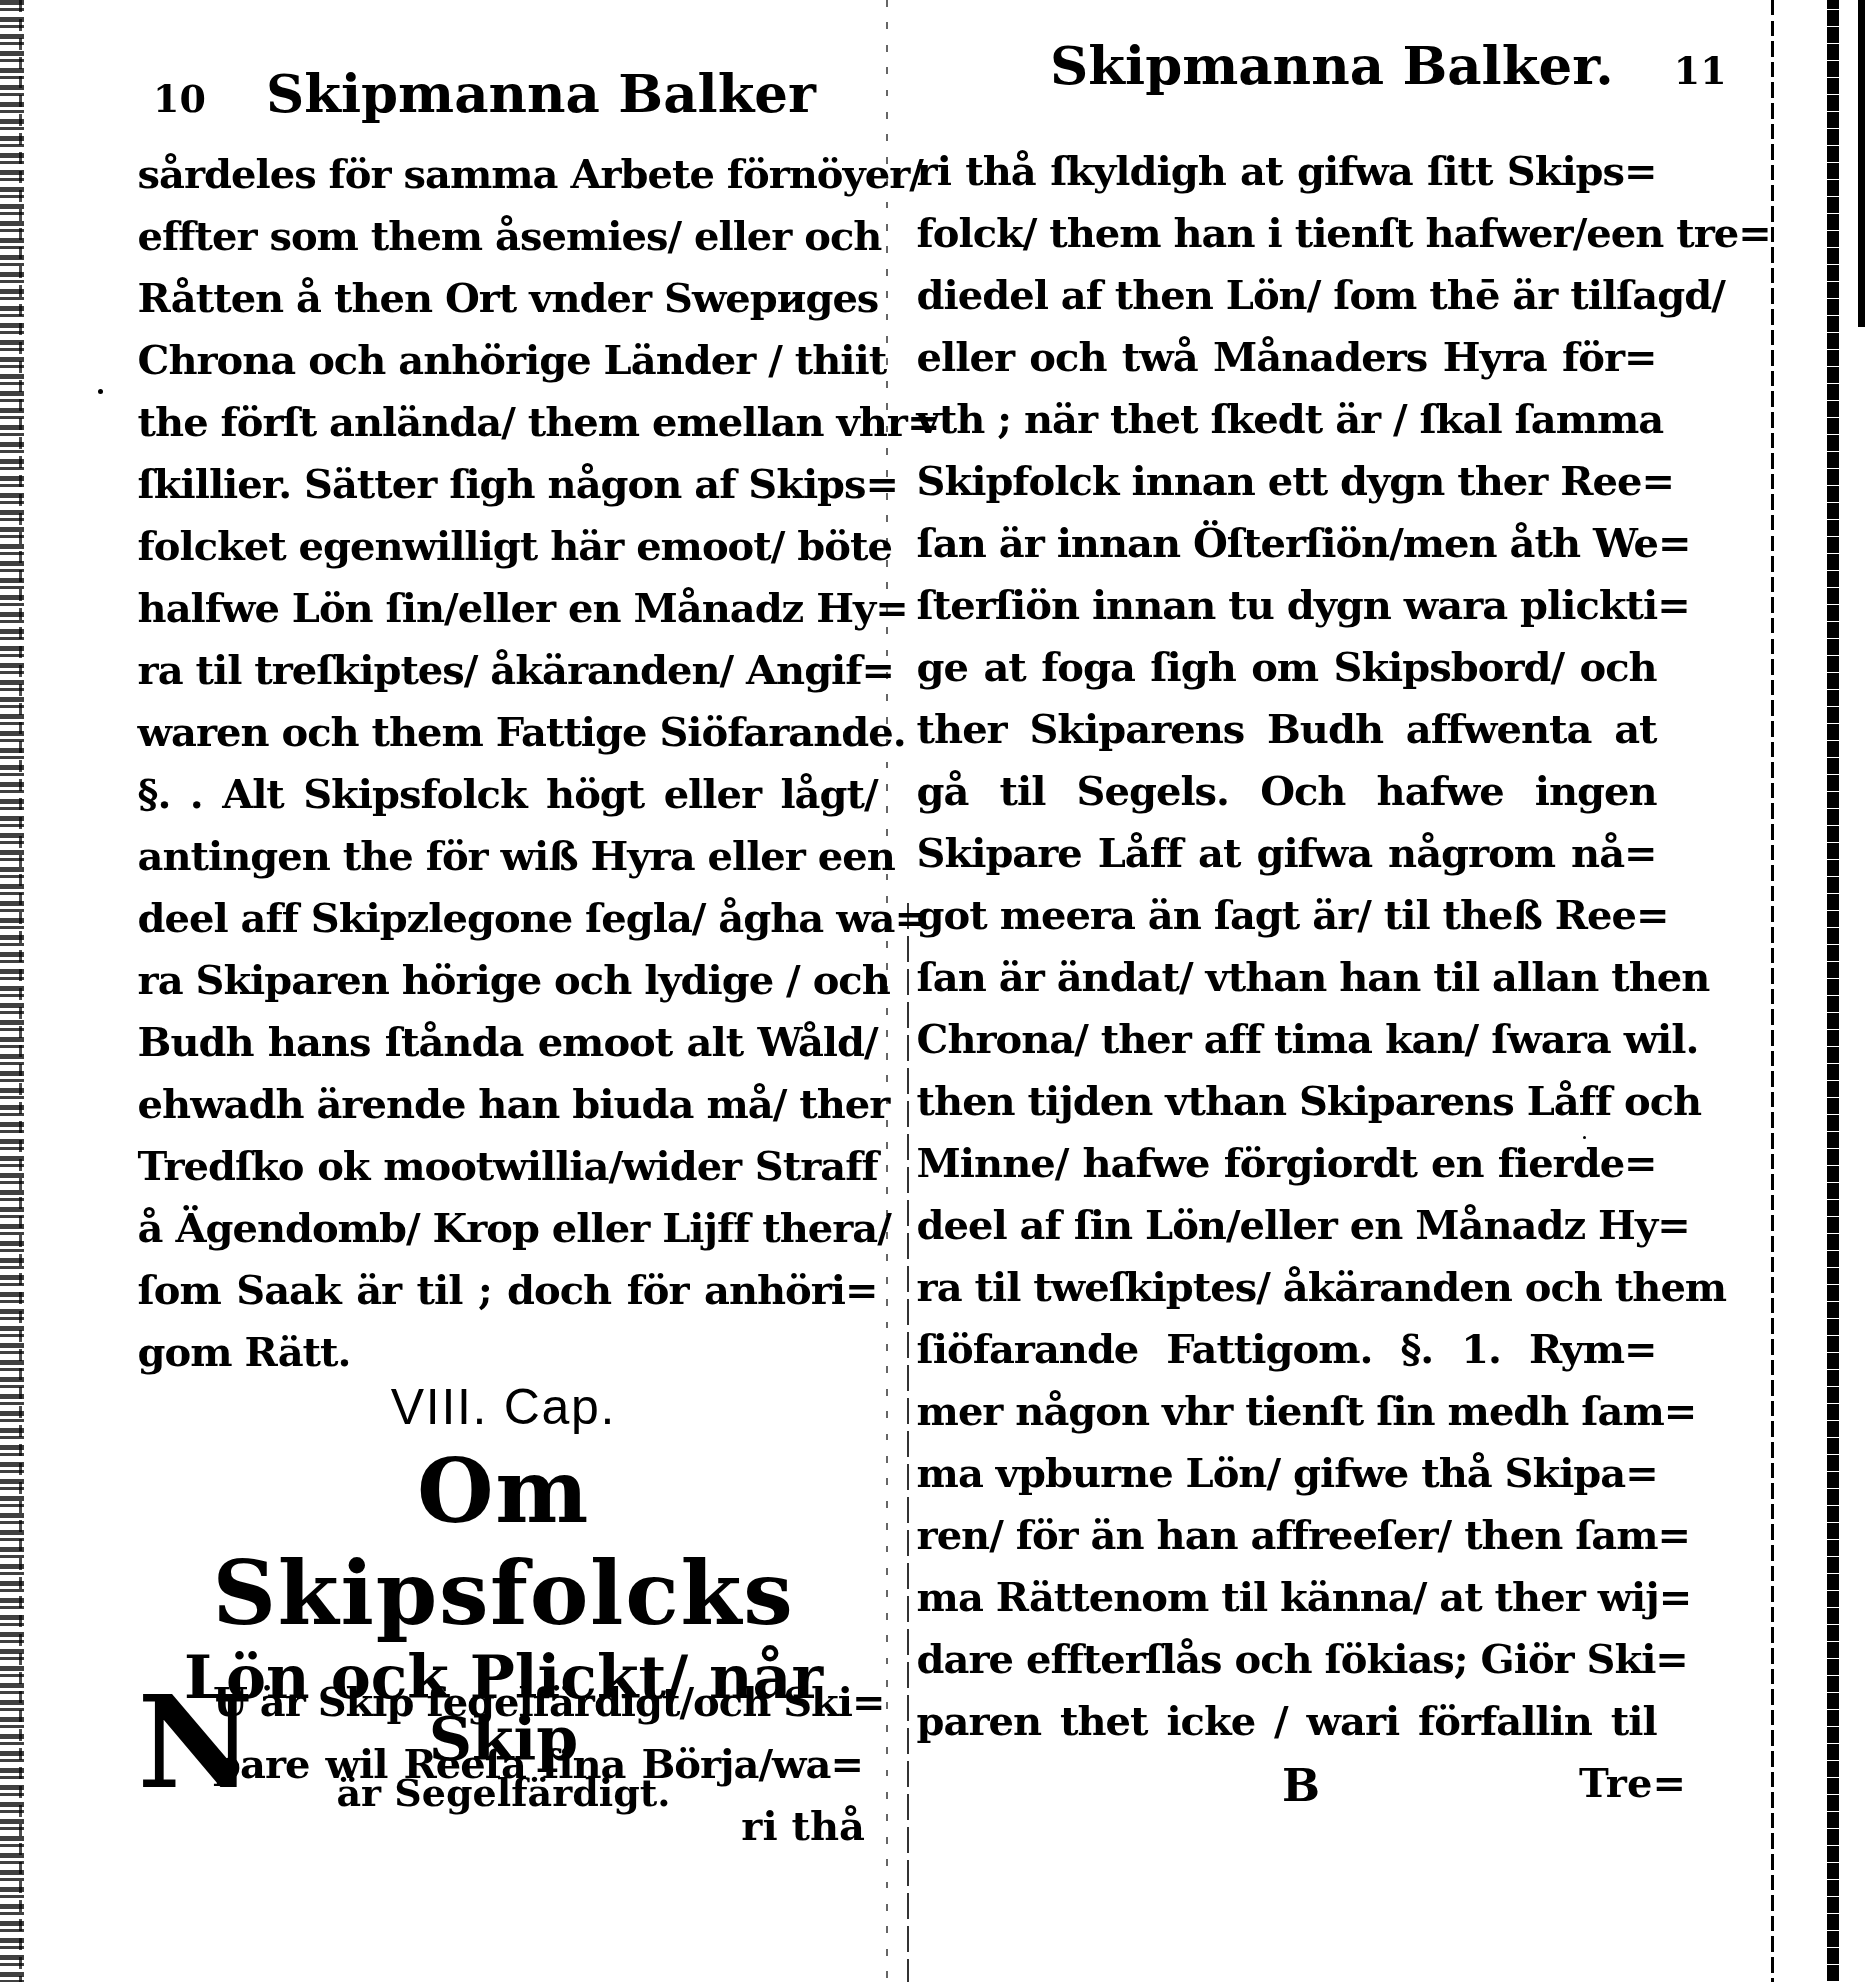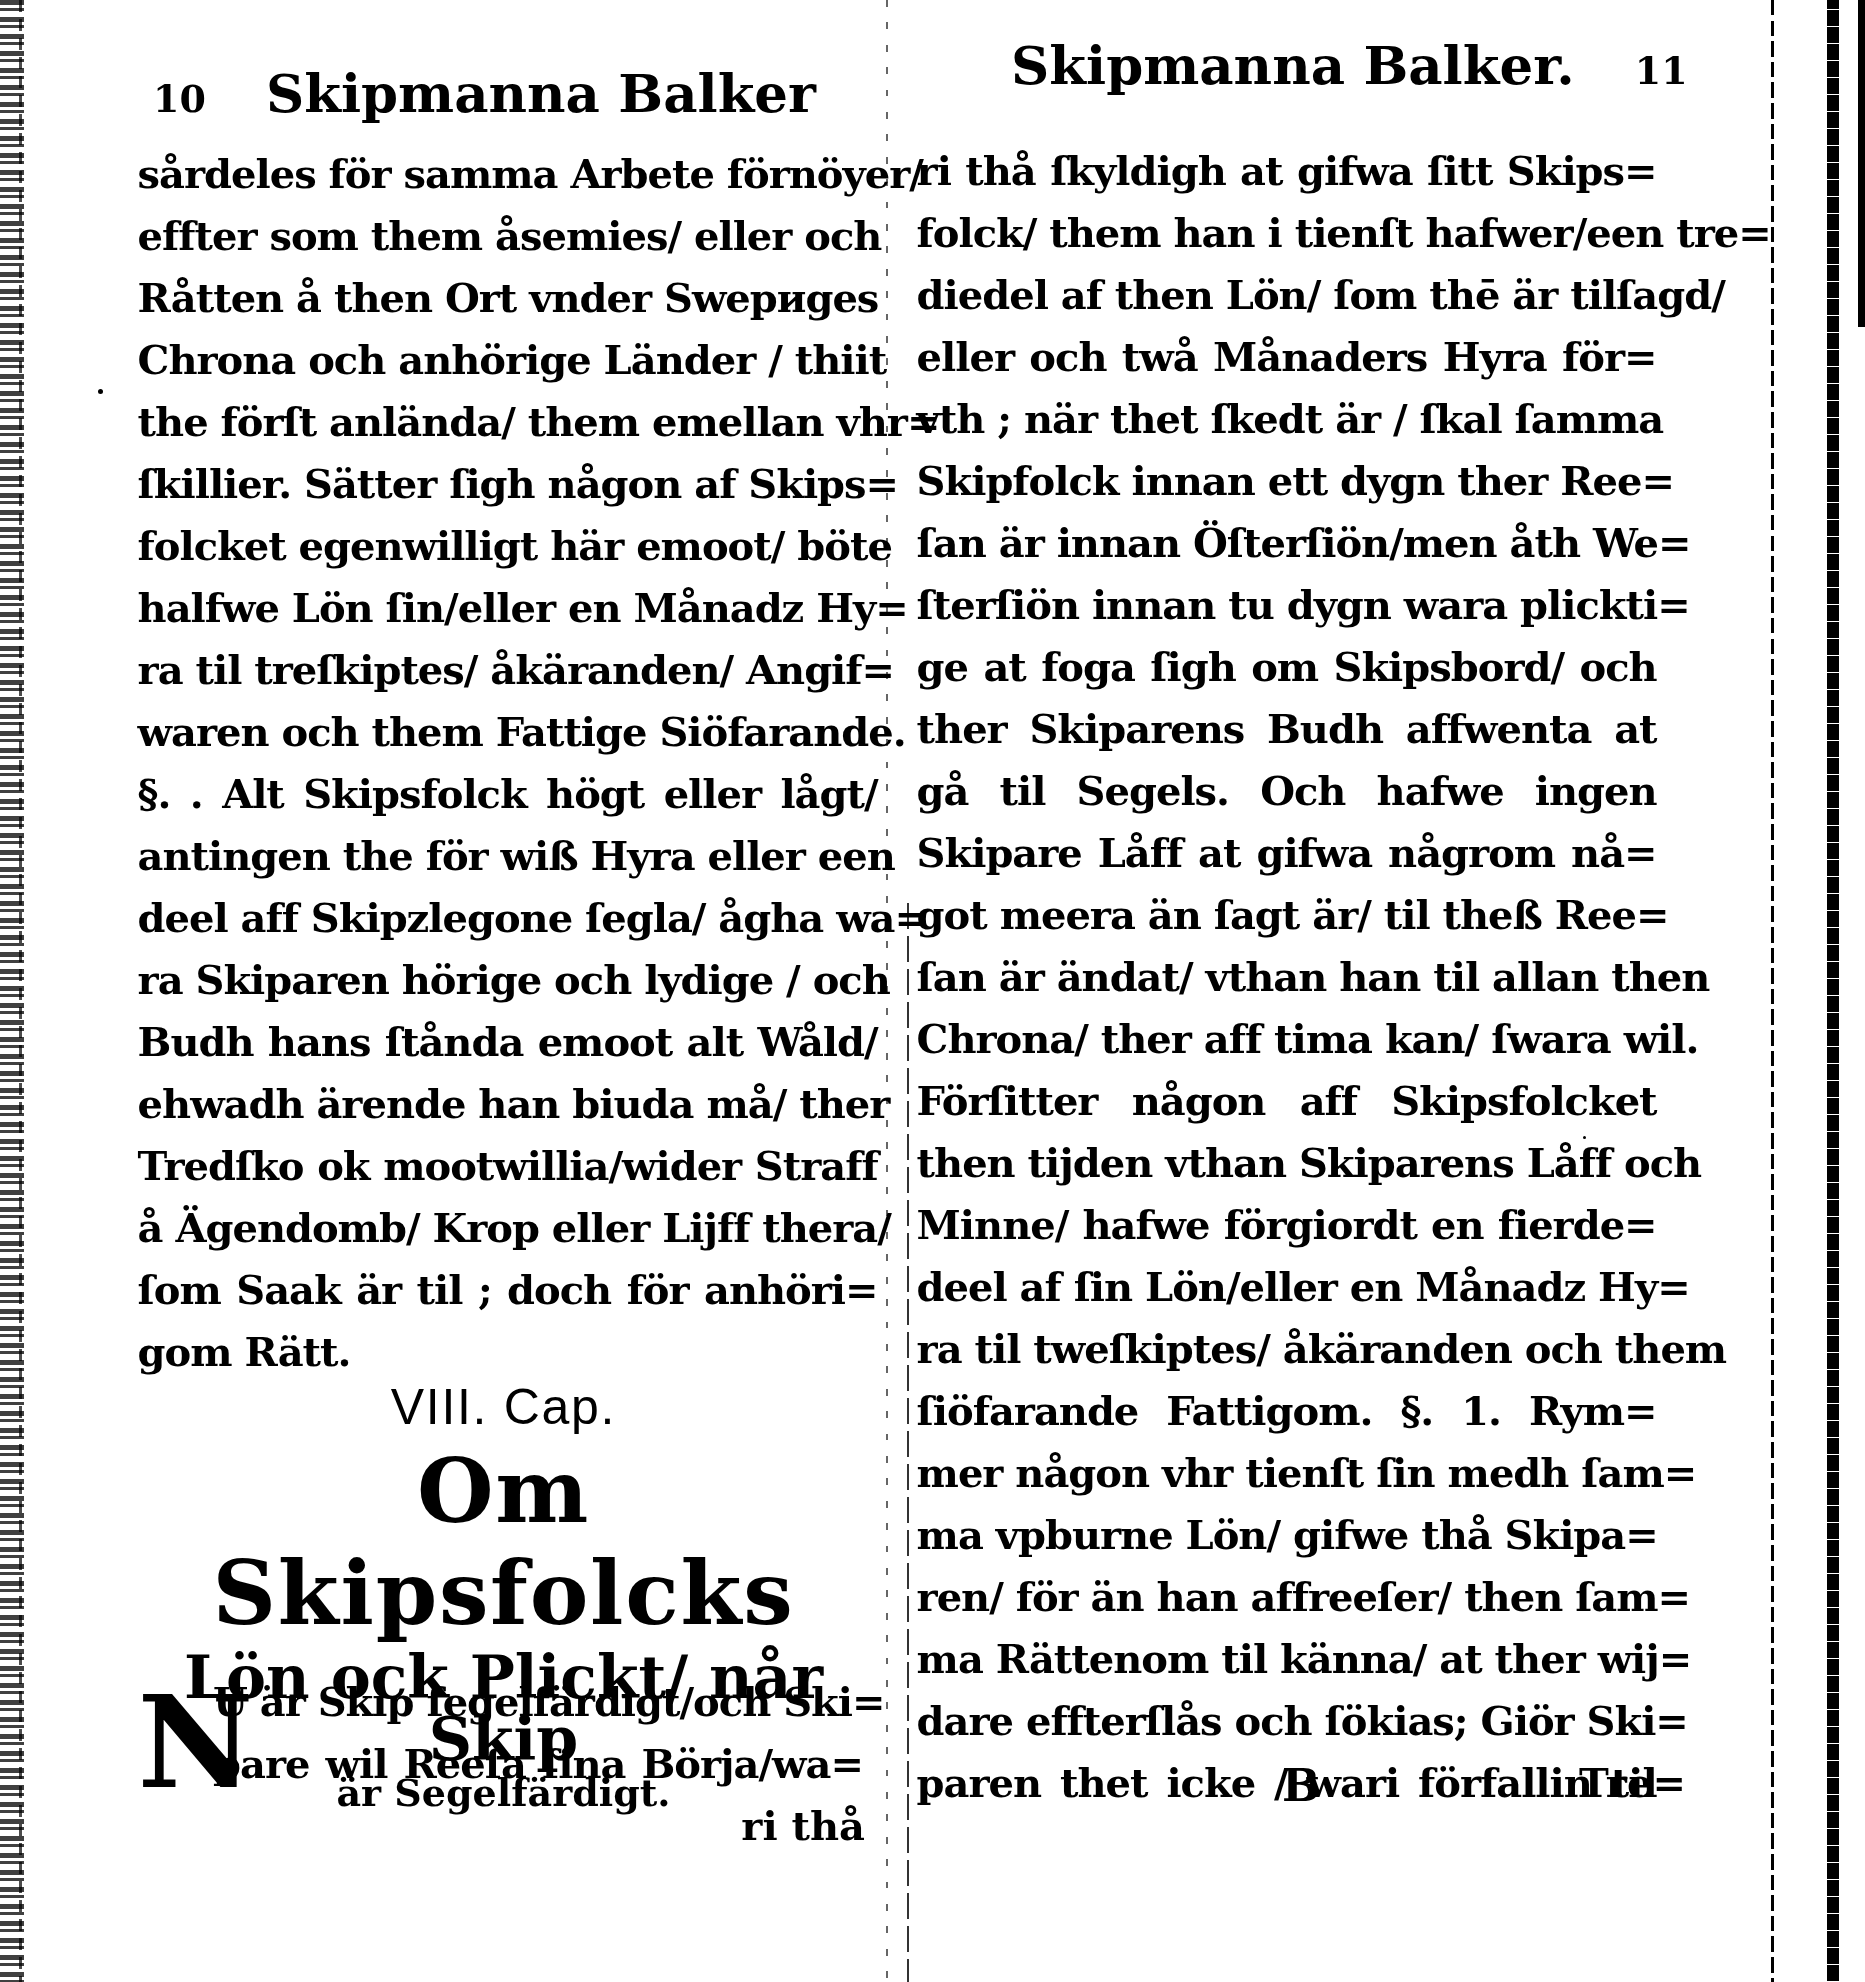--- a/index.html
+++ b/index.html
@@ -110,41 +110,40 @@
 
     <div class="opening">
       <span class="dropcap">N</span>
       <span class="oline l1">U är Skip ſegelfärdigt/och Ski=</span>
       <span class="oline l2">pare wil Reeſa ſina Börja/wa=</span>
       <span class="catch">ri thå</span>
     </div>
   </div>
 
   <div class="page right">
-    <div class="running-head" style="top:34px;">
+    <div class="running-head" style="top:34px;margin-left:39px;">
       <span>Skipmanna Balker.</span>
       <span class="pno">11</span>
     </div>
     <div class="body-text" style="top:140px;">
       <span class="line">ri thå ſkyldigh at gifwa ſitt Skips=</span>
       <span class="line">folck/ them han i tienſt hafwer/een tre=</span>
       <span class="line">diedel af then Lön/ ſom thē är tilſagd/</span>
       <span class="line">eller och twå Månaders Hyra för=</span>
       <span class="line">vth ; när thet ſkedt är / ſkal ſamma</span>
       <span class="line">Skipfolck innan ett dygn ther Ree=</span>
       <span class="line">ſan är innan Öſterſiön/men åth We=</span>
       <span class="line">ſterſiön innan tu dygn wara plickti=</span>
       <span class="line">ge at foga ſigh om Skipsbord/ och</span>
       <span class="line">ther Skiparens Budh affwenta at</span>
       <span class="line">gå til Segels. Och hafwe ingen</span>
       <span class="line">Skipare Låff at gifwa någrom nå=</span>
       <span class="line">got meera än ſagt är/ til theß Ree=</span>
       <span class="line">ſan är ändat/ vthan han til allan then</span>
       <span class="line">Chrona/ ther aff tima kan/ ſwara wil.</span>
-      <span class="line">Förſitter någon aff Skipsfolcket</span>
       <span class="line">then tijden vthan Skiparens Låff och</span>
       <span class="line">Minne/ hafwe förgiordt en fierde=</span>
       <span class="line">deel af ſin Lön/eller en Månadz Hy=</span>
       <span class="line">ra til tweſkiptes/ åkäranden och them</span>
       <span class="line">ſiöfarande Fattigom. §. 1. Rym=</span>
       <span class="line">mer någon vhr tienſt ſin medh ſam=</span>
       <span class="line">ma vpburne Lön/ gifwe thå Skipa=</span>
       <span class="line">ren/ för än han affreeſer/ then ſam=</span>
       <span class="line">ma Rättenom til känna/ at ther wij=</span>
       <span class="line">dare effterſlås och ſökias; Giör Ski=</span>

